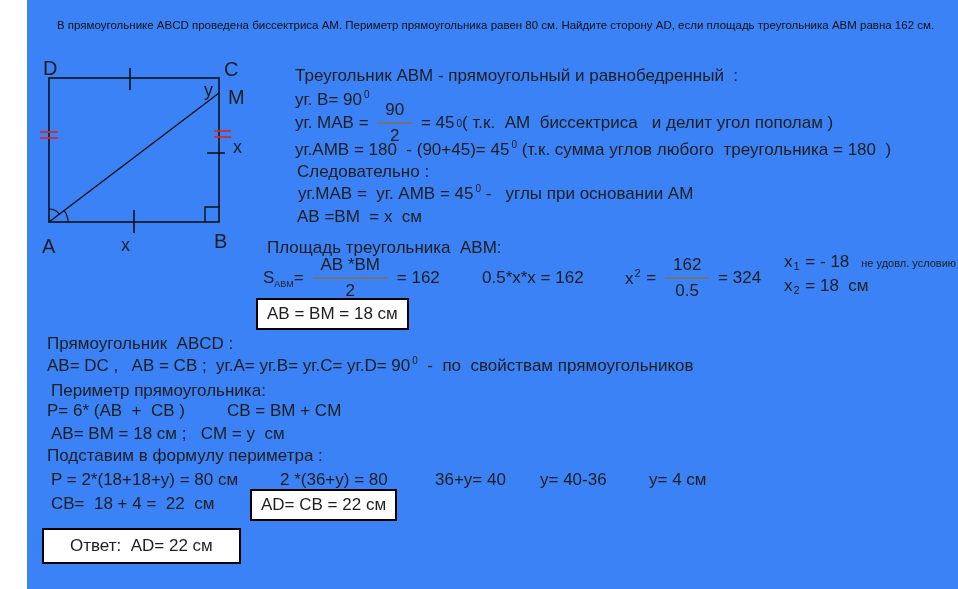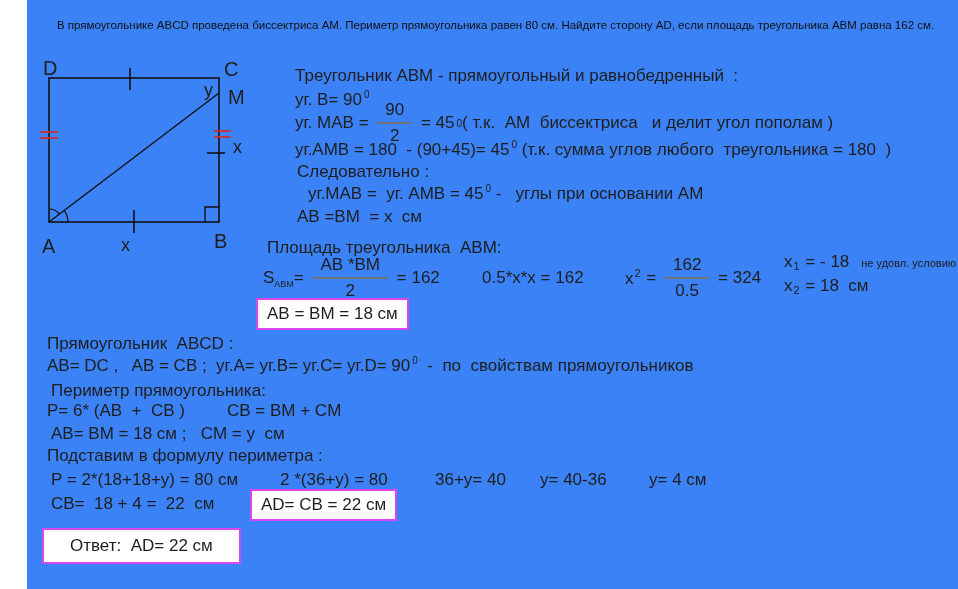--- a/index.html
+++ b/index.html
@@ -10,21 +10,21 @@
   .t { position:absolute; font-size:17px; white-space:pre; line-height:1.15; }
   .title { font-size:11.5px; color:#111; }
   .flexline { position:absolute; display:flex; align-items:center; font-size:17px; white-space:pre; }
   .frac { display:inline-flex; flex-direction:column; align-items:center; margin:0 4px; }
   .frac .n { padding:0 8px 2px; border-bottom:2px solid #737373; text-align:center; }
   .frac .d { padding-top:2px; text-align:center; }
   .dg { font-size:10px; vertical-align:7px; margin-left:2px; white-space:pre; }
   .sp { font-size:11px; vertical-align:7px; margin:0 1px; white-space:pre; }
   .sb { font-size:11px; vertical-align:-3px; margin:0 1px; white-space:pre; }
   .sbsm { font-size:9px; vertical-align:-4px; white-space:pre; }
-  .redbox { position:absolute; border:2px solid #d946ef; padding:4px 9px; font-size:17px; white-space:pre; background:#fff; }
+  .redbox { position:absolute; border:2px solid #000000; padding:4px 9px; font-size:17px; white-space:pre; background:#fff; }
   .note { font-size:11px; margin-left:12px; color:#1e1e1e; white-space:pre; }
   .vlabel { position:absolute; font-size:20px; white-space:pre; }
   .vlabel.small { font-size:18px; }
   svg { position:absolute; left:0; top:0; }
 </style>
 </head>
 <body>
 
 <div class="page">
 
@@ -56,21 +56,21 @@
   <div class="t" style="left:268px; top:66px;">Треугольник ABM - прямоугольный и равнобедренный  :</div>
   <div class="t" style="left:268px; top:89px;"><span>уг. B= 90</span><span class="dg">0</span></div>
   <div class="flexline" style="left:268px; top:100px; height:46px;">
     <span>уг. MAB = </span>
     <span class="frac"><span class="n">90</span><span class="d">2</span></span>
     <span> = 45</span><span class="dg">0</span>
     <span>( т.к.  AM  биссектриса   и делит угол пополам )</span>
   </div>
   <div class="t" style="left:268px; top:139px;"><span>уг.AMB = 180  - (90+45)= 45</span><span class="dg">0</span><span> (т.к. сумма углов любого  треугольника = 180  )</span></div>
   <div class="t" style="left:270px; top:162px;">Следовательно :</div>
-  <div class="t" style="left:281px; top:183px;text-align:center;"><span>уг.MAB =  уг. AMB = 45</span><span class="dg">0</span><span> -   углы при основании AM</span></div>
+  <div class="t" style="left:271px; top:183px;text-align:center;"><span>уг.MAB =  уг. AMB = 45</span><span class="dg">0</span><span> -   углы при основании AM</span></div>
   <div class="t" style="left:270px; top:207px;">AB =BM  = x  см</div>
   <div class="t" style="left:240px; top:238px;">Площадь треугольника  ABM:</div>
 
   <div class="flexline" style="left:236px; top:254px; height:48px;">
     <span><span>S</span><span class="sbsm">ABM</span></span>
     <span>= </span>
     <span class="frac"><span class="n">AB *BM</span><span class="d">2</span></span>
     <span> = 162</span>
   </div>
   <div class="t" style="left:455px; top:268px;">0.5*x*x = 162</div>

